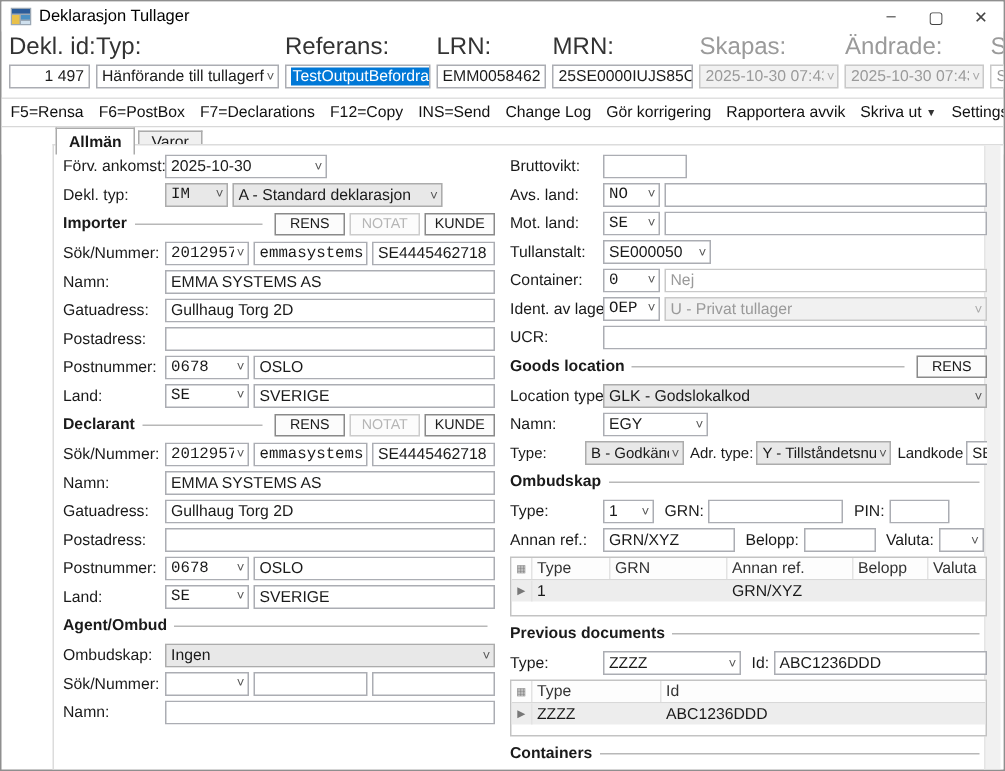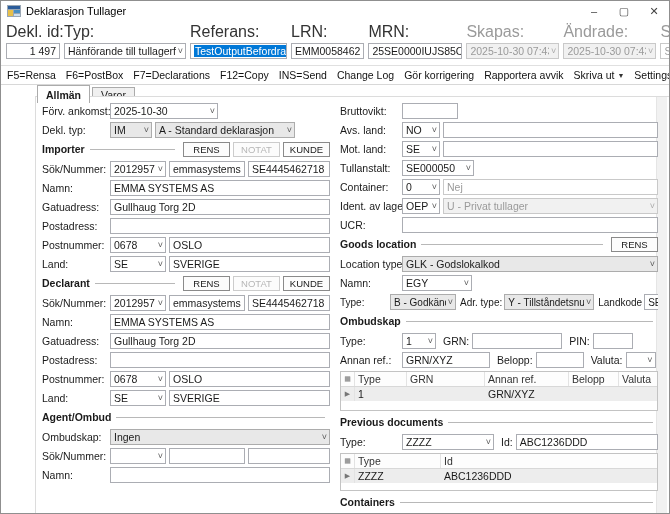--- a/index.html
+++ b/index.html
@@ -47,21 +47,21 @@
   .content { position:absolute; left:34px; right:0; top:95px; bottom:0; background:#fff; border-left:1px solid #dcdcdc; border-top:1px solid #dcdcdc; }
   .vscroll { position:absolute; top:0; right:2px; width:11px; height:100%; background:#f1f1f1; border-left:1px solid #e5e5e5; }
   .col-left { position:absolute; left:6px; top:6px; width:288px; }
   .col-right { position:absolute; left:304px; top:6px; width:318px; }
 
   .row { display:flex; align-items:center; margin-bottom:3px; min-height:16px; overflow:hidden; }
   .lbl { width:68px; flex-shrink:0; white-space:nowrap; overflow:hidden; }
   .rlbl { width:62px; flex-shrink:0; white-space:nowrap; overflow:hidden; }
   .ilbl { padding:0 3px 0 7px; white-space:nowrap; flex-shrink:0; }
   .flex1 { flex:1; min-width:0; }
-  .gap { margin-right:3px; }
+  .gap { margin-right:3px;font-family:Liberation Mono, monospace; }
 
   .sec { display:flex; align-items:center; margin:3px 0 4px; height:16px; }
   .sec .t { font-weight:bold; white-space:nowrap; }
   .sec .line { flex:1; border-top:1px solid #b8b8b8; margin:0 5px; }
   .sbtn { width:47px; height:15px; border:1px solid #8a8a8a; background:#fcfcfc; font-size:9.5px; display:flex; align-items:center; justify-content:center; margin-left:3px; flex-shrink:0; }
   .sbtn.disabled { color:#b6b6b6; border-color:#cccccc; }
 
   .w30{width:30px;flex-shrink:0}.w34{width:34px;flex-shrink:0}.w38{width:38px;flex-shrink:0}
   .w40{width:40px;flex-shrink:0}.w42{width:42px;flex-shrink:0}.w48{width:48px;flex-shrink:0}
   .w56{width:56px;flex-shrink:0}.w66{width:66px;flex-shrink:0}.w70{width:70px;flex-shrink:0}

